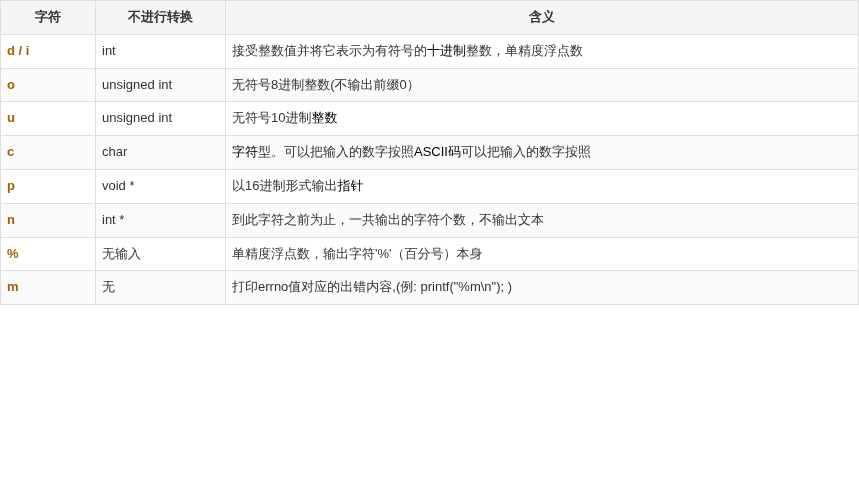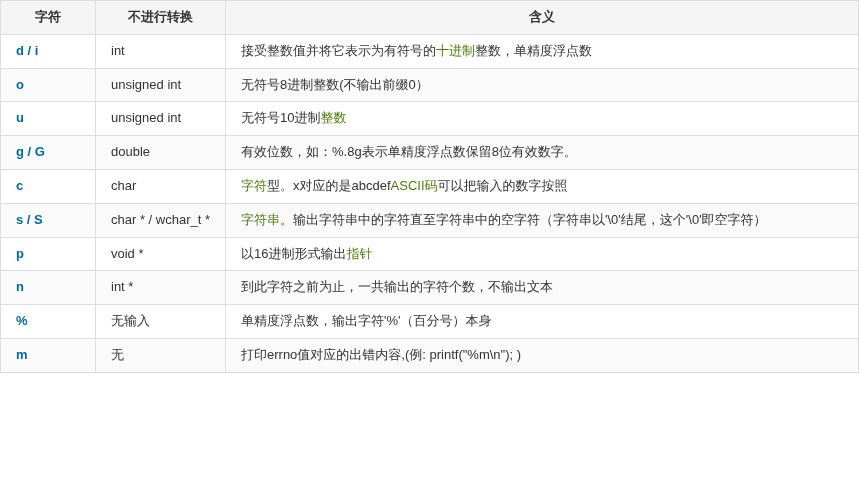--- a/index.html
+++ b/index.html
@@ -8,42 +8,42 @@
       font-size: 13px;
       color: #333;
       background: #fff;
     }
     table {
       width: 859px;
       border-collapse: collapse;
     }
     th, td {
       border: 1px solid #ddd;
-      padding: 6px 15px;
+      padding: 6px 6px;
       vertical-align: top;
       line-height: 1.6;
       margin-left: 48px;
     }
     th {
       background: #f5f5f5;
       font-weight: bold;
       color: #333;
     }
     tr:nth-child(even) td {
       background: #fafafa;
     }
     tr:nth-child(odd) td {
       background: #fff;
     }
     .col-symbol { width: 95px; }
     .col-type { width: 130px; }
     .col-meaning { width: auto; }
-    .link { color: #4d7c0f; text-decoration: none; }
+    .link { color: #000000; text-decoration: none; }
     .symbol-cell {
-      color: #0369a1;
+      color: #a16207;
       font-weight: bold;
     }
   </style>
 </head>
 <body>
 
 <table>
   <thead>
     <tr>
       <th class="col-symbol">字符</th>
@@ -61,33 +61,23 @@
         <td class="col-symbol symbol-cell">o</td>
         <td class="col-type">unsigned int</td>
         <td class="col-meaning"><span>无符号8进制整数(不输出前缀0）</span></td>
       </tr>
       <tr>
         <td class="col-symbol symbol-cell">u</td>
         <td class="col-type">unsigned int</td>
         <td class="col-meaning"><span>无符号10进制</span><a href="#" class="link">整数</a></td>
       </tr>
       <tr>
-        <td class="col-symbol symbol-cell">g / G</td>
-        <td class="col-type">double</td>
-        <td class="col-meaning"><span>有效位数，如：%.8g表示单精度浮点数保留8位有效数字。</span></td>
-      </tr>
-      <tr>
         <td class="col-symbol symbol-cell">c</td>
         <td class="col-type">char</td>
-        <td class="col-meaning"><a href="#" class="link">字符</a><span>型。x对应的是abcdef</span><a href="#" class="link">ASCII码</a><span>可以把输入的数字按照</span></td>
-      </tr>
-      <tr>
-        <td class="col-symbol symbol-cell">s / S</td>
-        <td class="col-type">char * / wchar_t *</td>
-        <td class="col-meaning"><a href="#" class="link">字符串</a><span>。输出字符串中的字符直至字符串中的空字符（字符串以'\0'结尾，这个'\0'即空字符）</span></td>
+        <td class="col-meaning"><a href="#" class="link">字符</a><span>型。可以把输入的数字按照</span><a href="#" class="link">ASCII码</a><span>可以把输入的数字按照</span></td>
       </tr>
       <tr>
         <td class="col-symbol symbol-cell">p</td>
         <td class="col-type">void *</td>
         <td class="col-meaning"><span>以16进制形式输出</span><a href="#" class="link">指针</a></td>
       </tr>
       <tr>
         <td class="col-symbol symbol-cell">n</td>
         <td class="col-type">int *</td>
         <td class="col-meaning"><span>到此字符之前为止，一共输出的字符个数，不输出文本</span></td>

